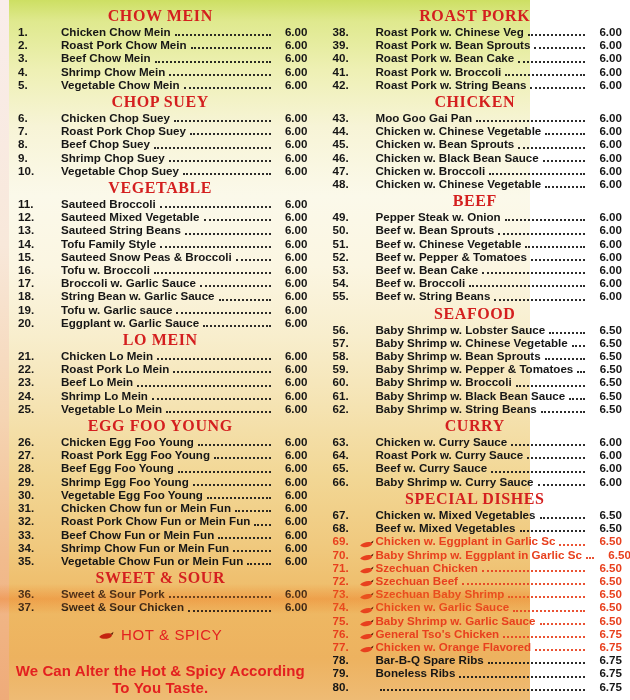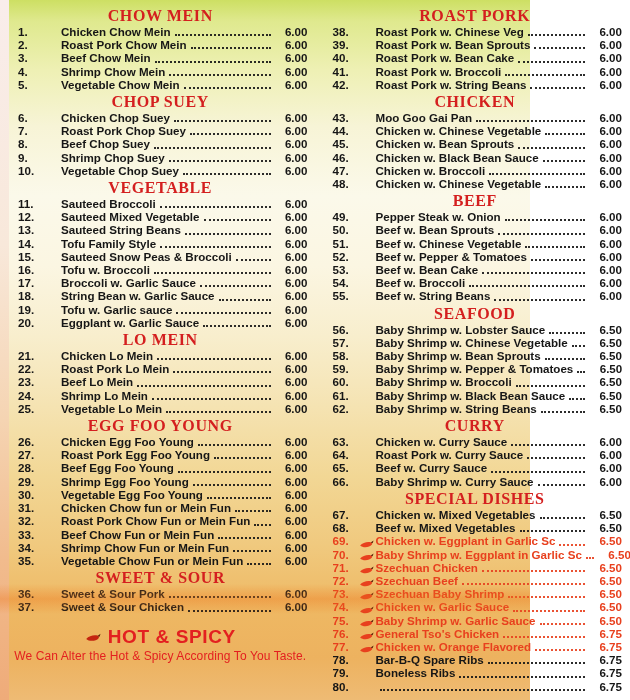--- a/index.html
+++ b/index.html
@@ -52,22 +52,22 @@
   .leader {
     flex:1 1 auto; min-width:8px;
     border-bottom:2px dotted currentColor;
     margin:0 3px 2px 4px; height:0;
     opacity:0.9;
   }
   .price { flex:0 0 34px; text-align:right; }
 
   .hot-block { margin-top:12px; text-align:center; color:var(--spicy-note,#e32020); }
   .hot-line { display:inline-flex; align-items:center; gap:6px; }
-  .hot-title { font-size:19px; font-weight:bold; letter-spacing:0.6px; }
-  .hot-note { font-size:12px; font-weight:normal; margin-top:1px; letter-spacing:0.1px; }
+  .hot-title { font-size:15px; font-weight:normal; letter-spacing:0.6px; }
+  .hot-note { font-size:15px; font-weight:bold; margin-top:18px; letter-spacing:0.1px; }
 </style>
 </head>
 <body>
 
 <div class="menu">
   <div class="edge-strip"></div>
   <div class="cols">
     <div class="col col-left">
       <div class="sections">
   <div class="section">

